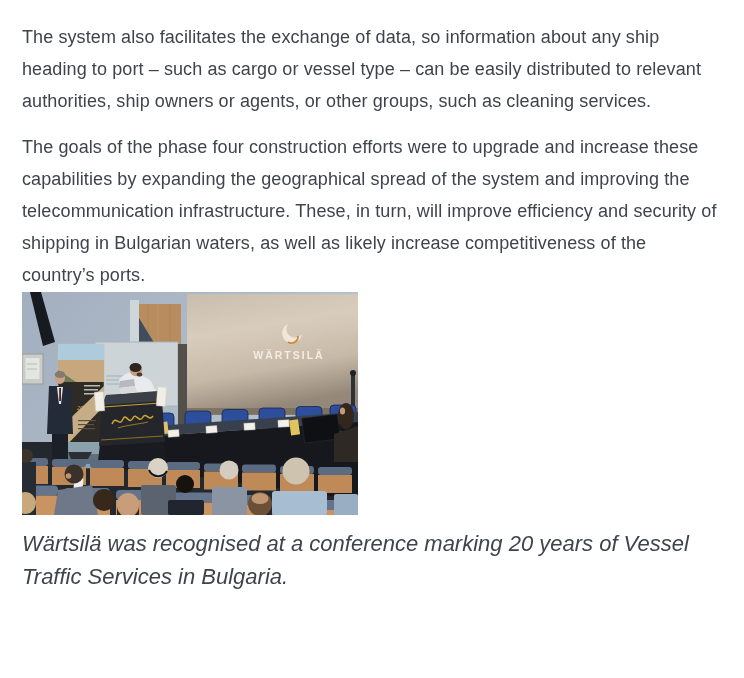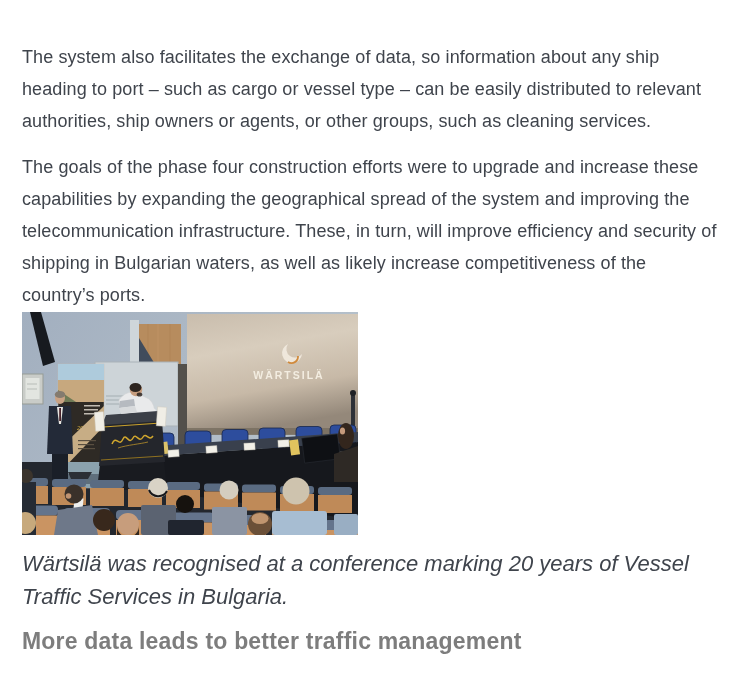--- a/index.html
+++ b/index.html
@@ -2,21 +2,21 @@
 <html><head>
 <meta charset="utf-8">
 <style>
   html,body{margin:0;padding:0;background:#fff;}
   body{
     width:744px;height:678px;overflow:hidden;
     font-family:"Liberation Sans", sans-serif;
     color:#3f444c;
     -webkit-font-smoothing:antialiased;
   }
-  .page{padding:7px 22px 0 22px;margin-top:20px;}
+  .page{padding:7px 22px 0 22px;}
   p.body-par{
     font-size:18px;line-height:32px;margin:14px 0 0;
     color:#3f444c;letter-spacing:.1px;max-width:700px;
   }
   figure.article-figure{margin:1px 0 0;}
   figure.article-figure svg{display:block;}
   figcaption{
     font-style:italic;font-size:22px;line-height:33px;
     margin-top:12px;color:#3f444c;max-width:680px;
   }
@@ -228,15 +228,14 @@
         <circle cx="106" cy="212" r="11" fill="#c79d7c"></circle>
         <path d="M95,214 A11,11 0 0 0 117,214 L117,223 L95,223 Z" fill="#332820"></path>
         <circle cx="3" cy="211" r="11" fill="#c7a97c"></circle>
         <rect x="312" y="202" width="24" height="21" rx="2" fill="#99aec3"></rect>
       </g>
     </svg>
 
     <figcaption>Wärtsilä was recognised at a conference marking 20 years of Vessel Traffic Services in Bulgaria.</figcaption>
   </figure>
 
-  <h2 class="section-heading">More data leads to better traffic management</h2>
 
 </div>
 
 </body></html>

